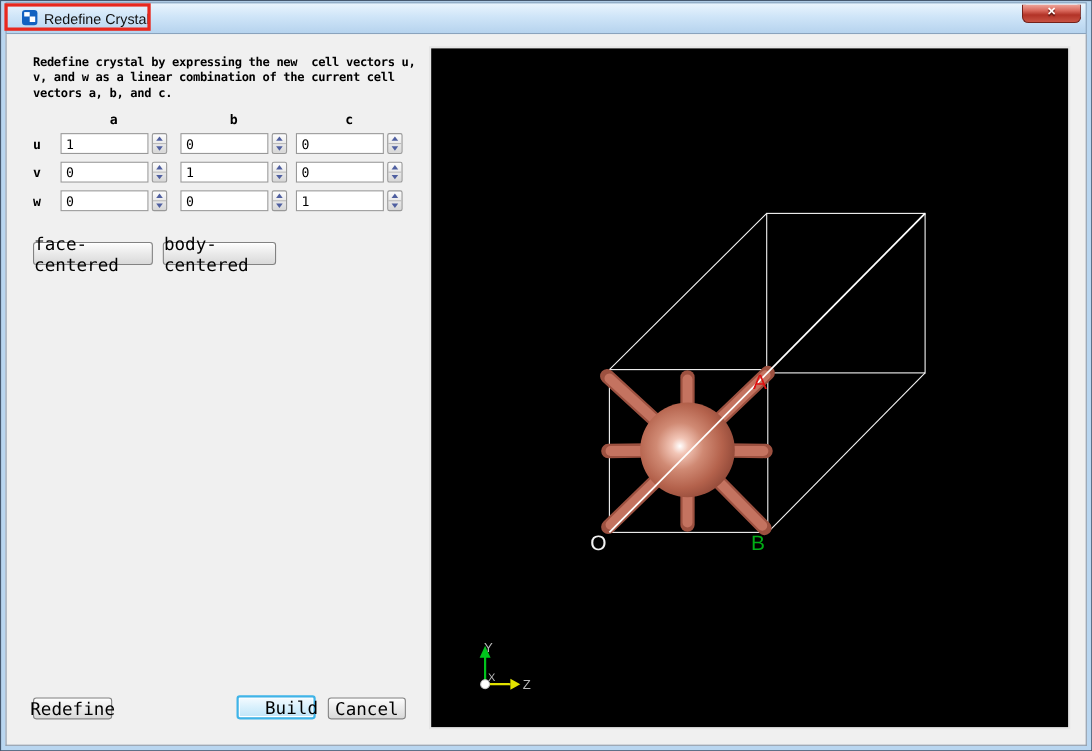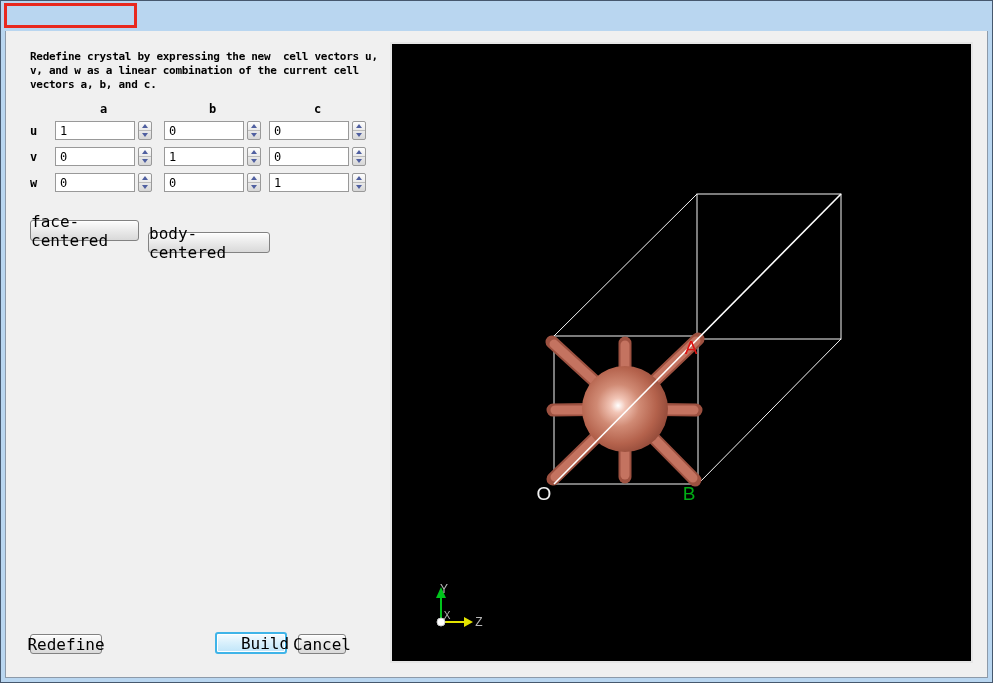--- a/index.html
+++ b/index.html
@@ -56,20 +56,30 @@
   .viewport{position:absolute;left:391px;top:43px;width:579px;height:617px;background:#000;
     box-shadow:0 0 0 2px #e6e6e6;cursor:crosshair;}
   .viewport svg{display:block;}
   text{font-family:"Liberation Sans",sans-serif;}
 </style>
 </head>
 <body>
 
 <div class="win-glass">
 
+  <div class="titlebar">
+    <div class="app-icon">
+        <i class="p1"></i>
+        <i class="p2"></i>
+      </div>
+    <div class="title-text">Redefine Crystal</div>
+    <div class="close-btn">
+      <span>✕</span>
+    </div>
+  </div>
   <div class="annot"></div>
 
   <div class="content">
 
     <div class="instr" style="left:24px;top:19px;font-weight:bold;">Redefine crystal by expressing the new  cell vectors u,
 v, and w as a linear combination of the current cell
 vectors a, b, and c.</div>
 
     <div class="colhead" style="left:49px;top:71px;">a</div>
     <div class="colhead" style="left:158px;top:71px;">b</div>
@@ -175,25 +185,25 @@
           <div class="up">
             <span class="tri-up"></span>
           </div>
           <div>
             <span class="tri-dn"></span>
           </div>
         </div>
     </div>
 
     <div class="btn" style="left:24px;top:189px;width:109px;height:21px;">face-centered</div>
-    <div class="btn" style="left:142px;top:189px;width:122px;height:21px;margin-top:12px;">body-centered</div>
+    <div class="btn" style="left:142px;top:189px;width:103px;height:21px;">body-centered</div>
 
     <div class="btn" style="left:24px;top:603px;width:72px;height:20px;">Redefine</div>
     <div class="btn btn-build" style="left:209px;top:601px;">Build</div>
-    <div class="btn" style="left:292px;top:603px;width:48px;height:20px;">Cancel</div>
+    <div class="btn" style="left:292px;top:603px;width:71px;height:20px;">Cancel</div>
   </div>
 
   <div class="viewport">
     <svg width="579" height="617" viewBox="0 0 579 617">
       <defs>
         <radialGradient id="atomGrad" cx="42%" cy="46%" r="62%">
           <stop offset="0%" stop-color="#ffffff"></stop>
           <stop offset="14%" stop-color="#f2c5b6"></stop>
           <stop offset="40%" stop-color="#d08a74"></stop>
           <stop offset="72%" stop-color="#b4624c"></stop>

